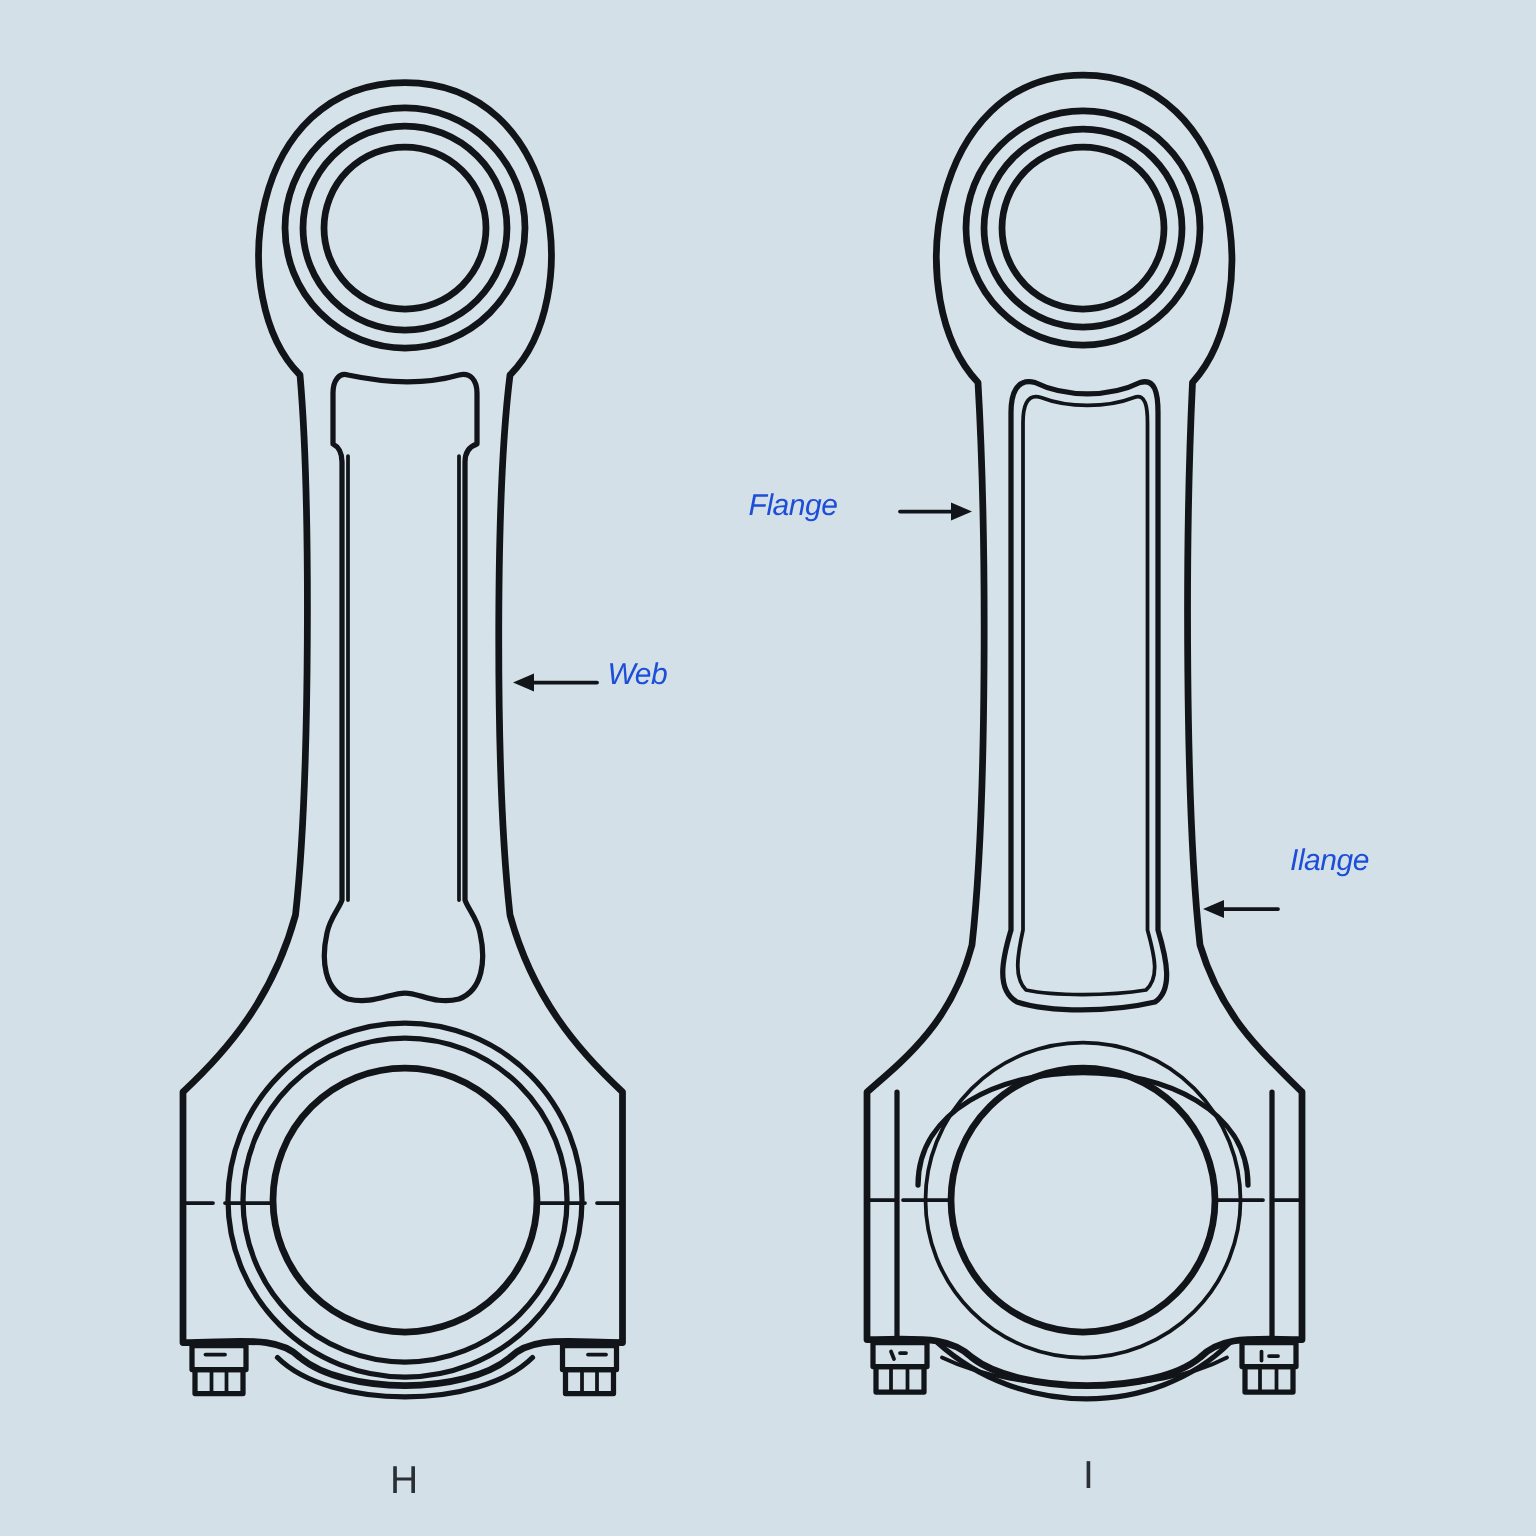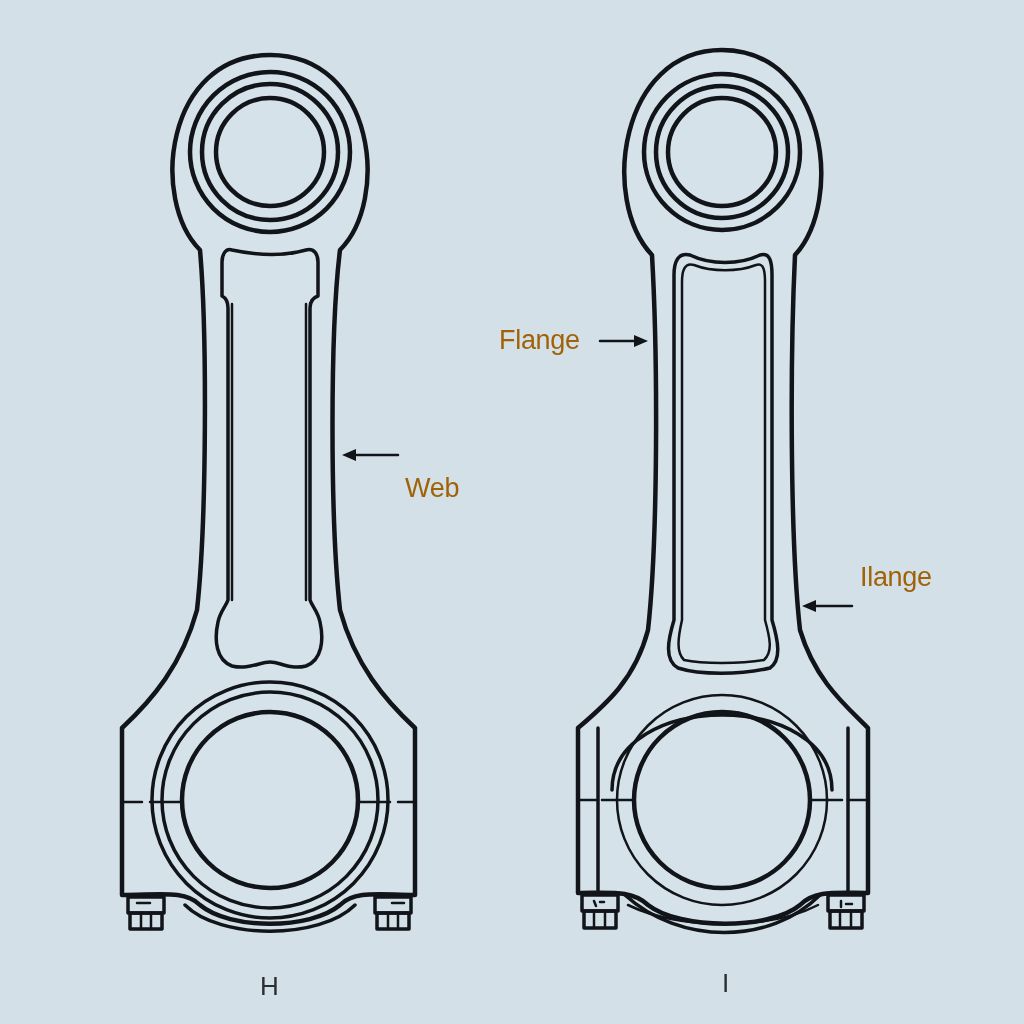--- a/index.html
+++ b/index.html
@@ -9,22 +9,22 @@
     position: relative; overflow: hidden;
     font-family: "Liberation Sans", sans-serif;
   }
   svg.diagram { position: absolute; left: 0; top: 0; width: 1024px; height: 1024px; }
   .stroke { fill: none; stroke: #111418; stroke-linecap: round; stroke-linejoin: round; }
   .thick { stroke-width: 4.5; }
   .med { stroke-width: 3.5; }
   .thin { stroke-width: 2.5; }
   .body-fill { fill: #d6e2ea; }
   .label {
-    position: absolute; color: #a16207; font-size: 27px;
-    letter-spacing: -0.3px; white-space: nowrap; line-height: 1;
+    position: absolute; color: #1d4ed8; font-size: 20px;
+    letter-spacing: -0.3px; white-space: nowrap; line-height: 1; font-style: italic;
   }
   .caption {
     position: absolute; color: #2a2f34; font-size: 26px; line-height: 1;
   }
 </style>
 </head>
 <body>
 
 <svg class="diagram" viewBox="0 0 1024 1024" xmlns="http://www.w3.org/2000/svg">
 
@@ -164,18 +164,18 @@
       <line class="stroke thin" x1="600" y1="341" x2="638" y2="341"></line>
       <polygon points="648,341 634,335 634,347" fill="#111418"></polygon>
     </g>
     <g>
       <line class="stroke thin" x1="812" y1="606" x2="852" y2="606"></line>
       <polygon points="802,606 816,600 816,612" fill="#111418"></polygon>
     </g>
   </g>
 </svg>
 
-<div class="label" style="left:405px; top:440px;margin-top:35px;">Web</div>
+<div class="label" style="left:405px; top:440px;">Web</div>
 <div class="label" style="left:499px; top:327px;">Flange</div>
 <div class="label" style="left:860px; top:564px;">Ilange</div>
 
 <div class="caption" style="left:260px; top:973px;">H</div>
 <div class="caption" style="left:722px; top:970px;">I</div>
 
 </body></html>

